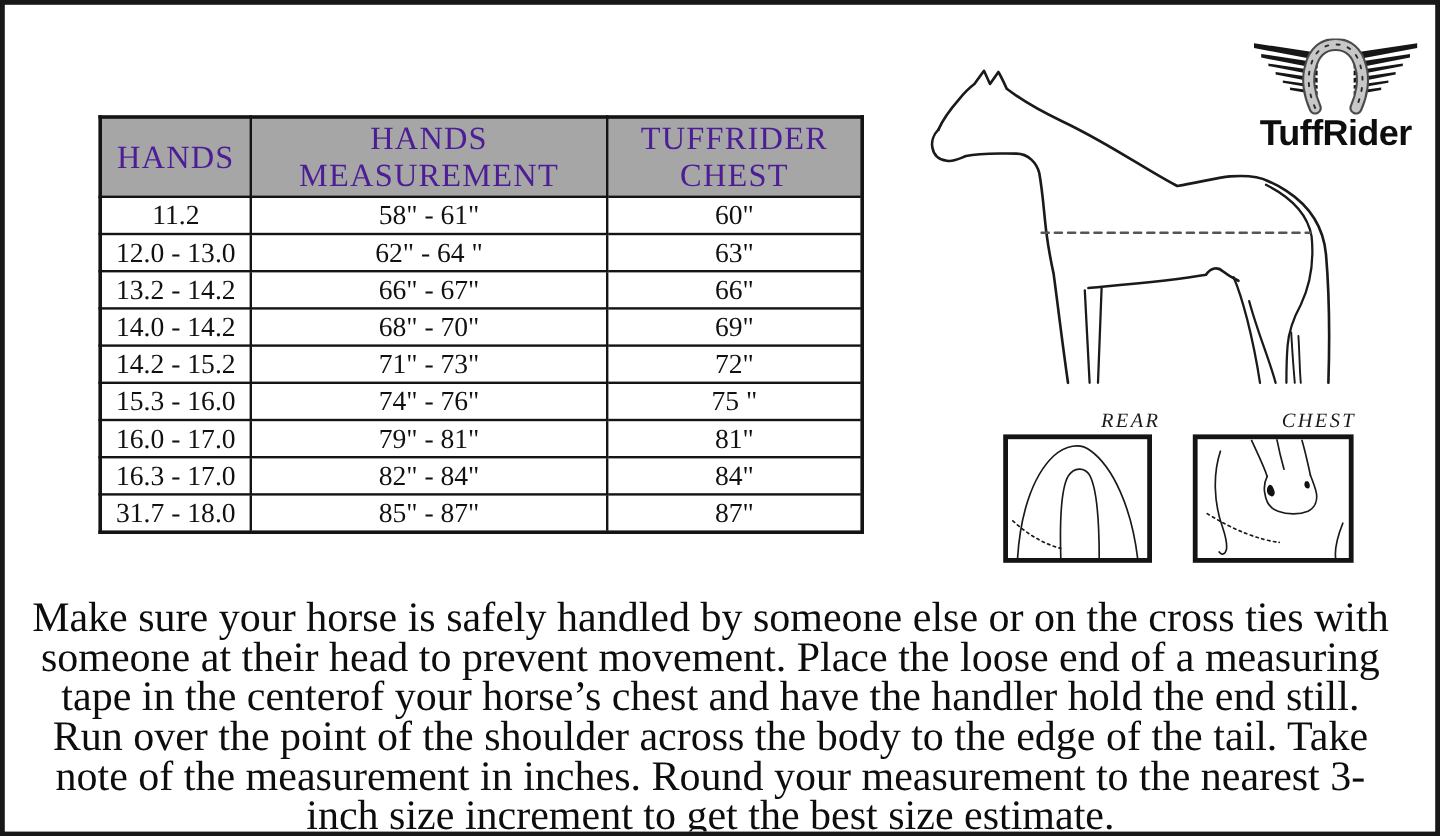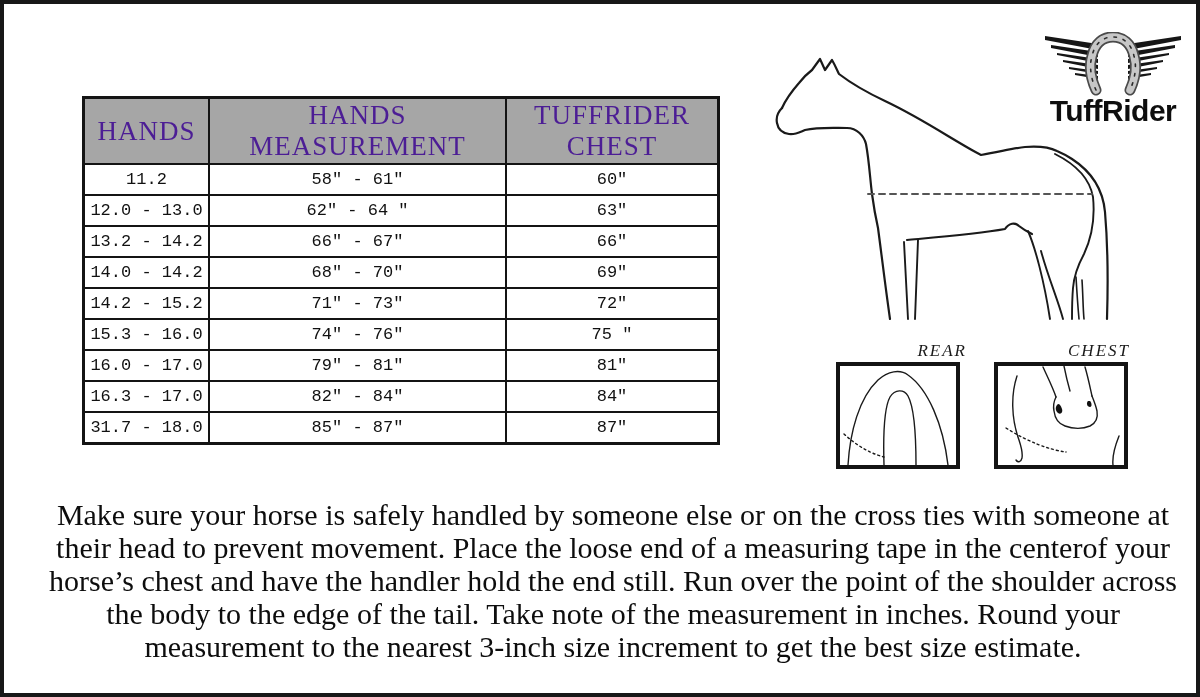--- a/index.html
+++ b/index.html
@@ -15,21 +15,21 @@
     border:3px solid #141414;
   }
   .size-table th,.size-table td{
     border:2px solid #141414;text-align:center;vertical-align:middle;
     font-family:"Liberation Serif","DejaVu Serif",serif;
   }
   .size-table th{
     height:54px;font-size:27px;font-weight:normal;letter-spacing:1px;
     color:#4c1d95;
   }
-  .size-table td{height:27px;font-size:17px;font-weight:400;background:#fff;font-family:Liberation Mono, monospace;}
+  .size-table td{height:27px;font-size:23px;font-weight:400;background:#fff;}
   .size-table th:nth-child(1),.size-table td:nth-child(1){width:121px;}
   .size-table th:nth-child(2),.size-table td:nth-child(2){width:293px;}
   .size-table th:nth-child(3),.size-table td:nth-child(3){width:208px;}
   
   .horse-wrap{position:absolute;left:758px;top:28px;width:420px;height:312px;}
   .inset-label{
     position:absolute;font-style:italic;font-size:17px;letter-spacing:2px;
     color:#1a1a1a;text-align:right;width:140px;
   }
   #rear-label{left:823px;top:337px;}
@@ -37,22 +37,22 @@
   .inset-box{
     position:absolute;border:4px solid #141414;background:#fff;box-sizing:border-box;
   }
   #rear-box{left:832px;top:358px;width:124px;height:107px;}
   #chest-box{left:990px;top:358px;width:134px;height:107px;}
   .inset-box svg{display:block;width:100%;height:100%;}
   
   .logo-wrap{position:absolute;left:1033px;top:28px;width:152px;height:98px;}
   
   .instructions{
-    position:absolute;left:38px;top:494px;width:1142px;
-    font-size:30px;line-height:33px;text-align:center;color:#0d0d0d;
+    position:absolute;left:17px;top:494px;width:1142px;
+    font-size:35px;line-height:33px;text-align:center;color:#0d0d0d;
     margin:0;
   }
 </style>
 </head>
 <body>
 
 <div id="canvas">
 
   <table class="size-table">
     <thead>

